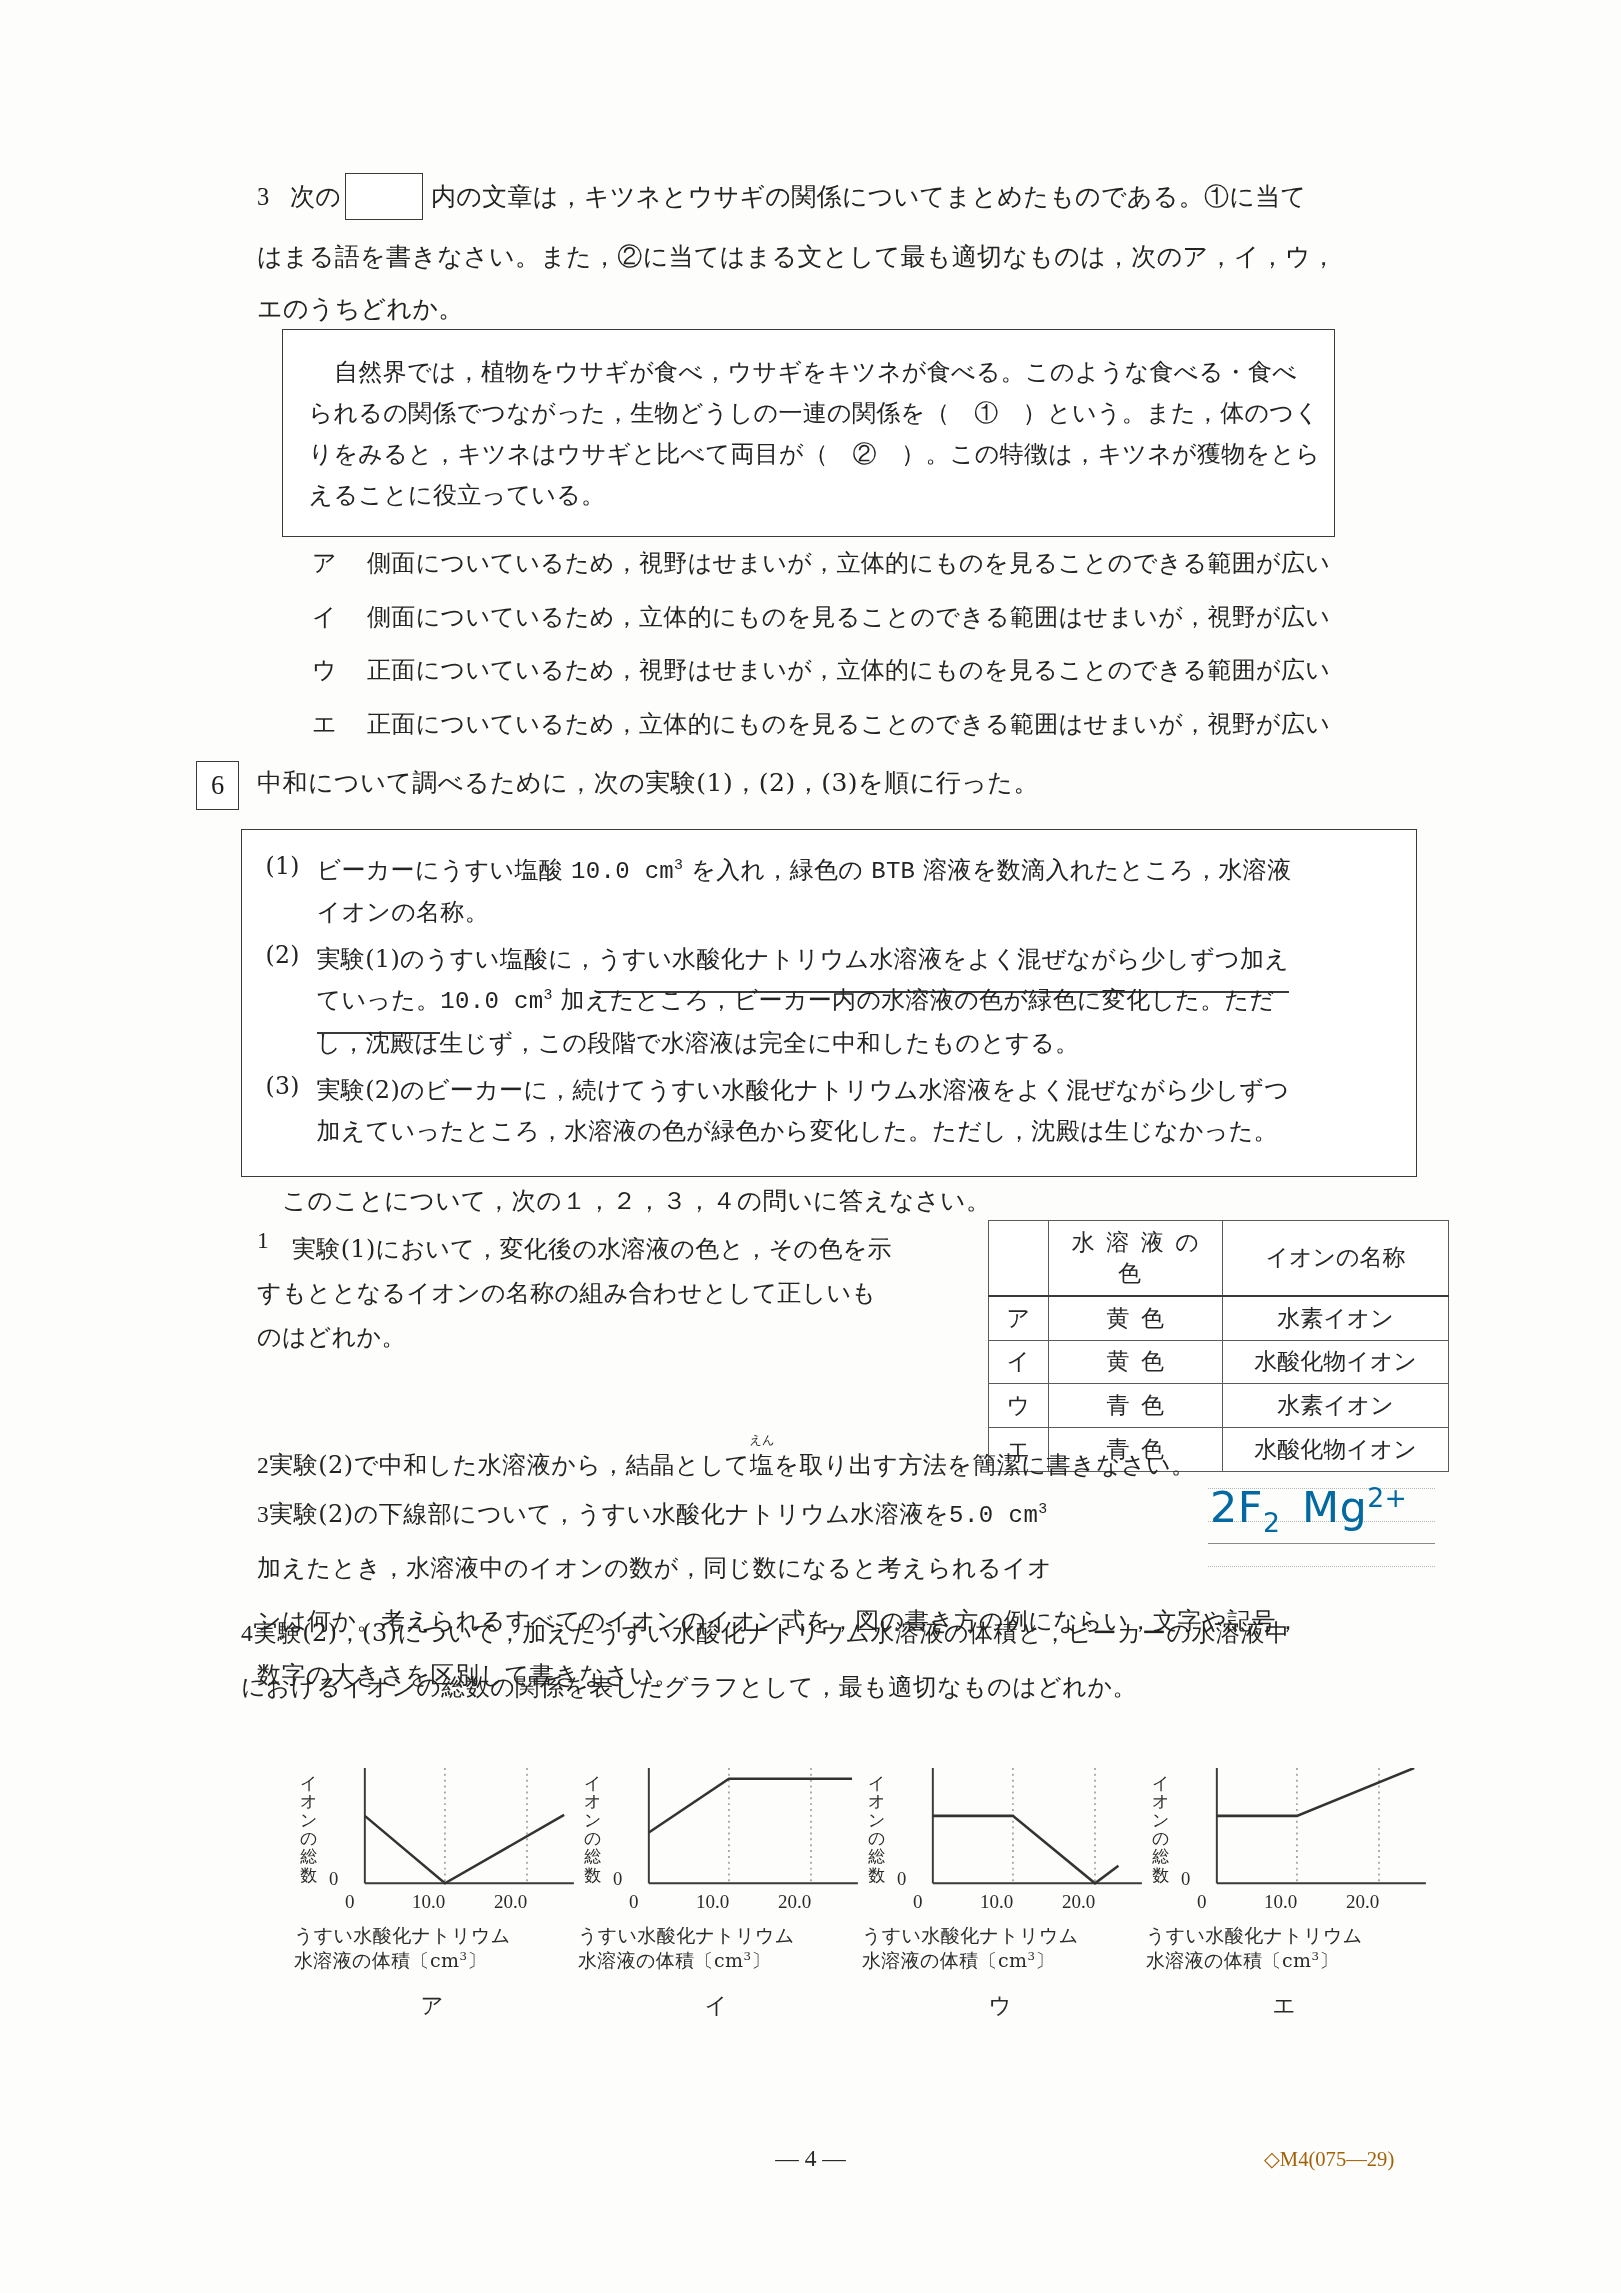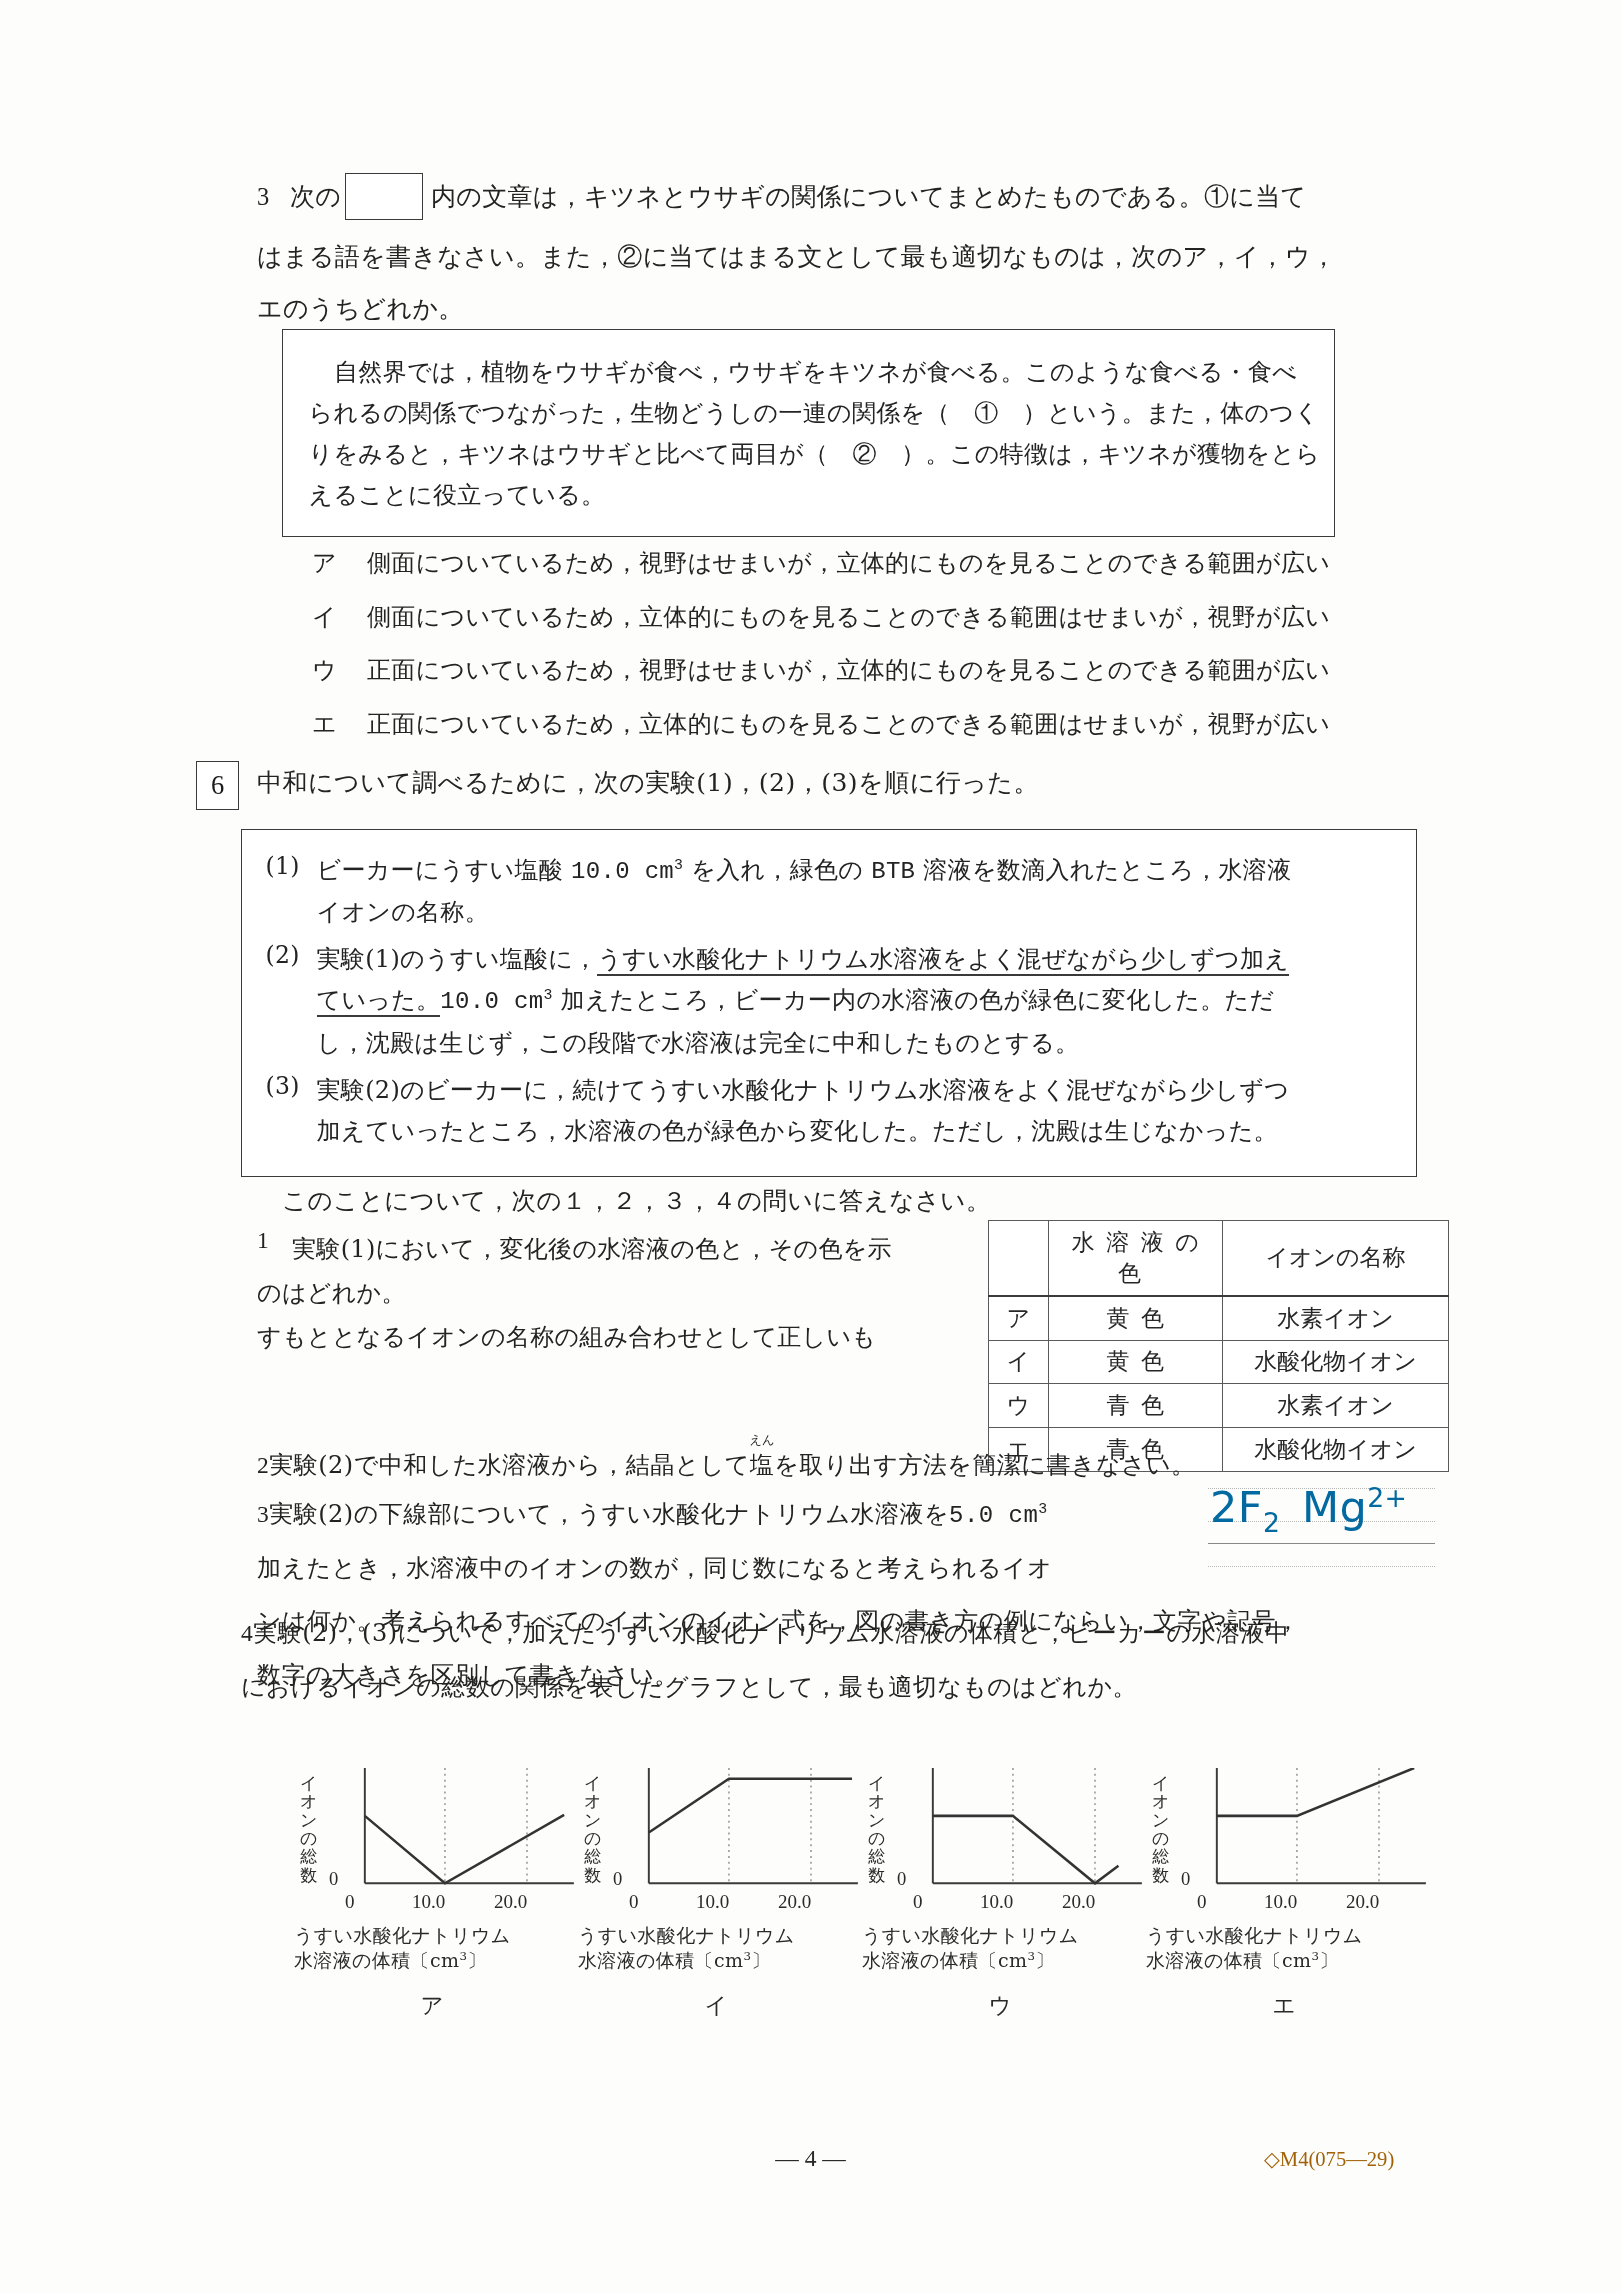--- a/index.html
+++ b/index.html
@@ -147,21 +147,21 @@
     font-size: 23.5px;
     font-family: "DejaVu Serif", serif;
     padding-top: 2px;
   }
   .exp-body { flex: 1 1 auto; }
   .exp-line {
     font-size: 24px;
     line-height: 1.72;
     white-space: nowrap;
   }
-  .ul { border-bottom: 2px solid #3a3a3a; padding-bottom: 1px; }
+  .ul { border-bottom: 2px solid #3a3a3a; padding-bottom: 18px; }
   .num { font-family: Liberation Mono, monospace; }
   sup.s { font-size: 0.62em; vertical-align: super; }
   sub.s { font-size: 0.62em; vertical-align: sub; }
 
   
   .after-exp {
     position: absolute;
     left: 282px;
     top: 1184px;
     font-size: 24.5px;
@@ -430,22 +430,22 @@
       </div>
     </div>
 
     <div class="after-exp jp">このことについて，次の１，２，３，４の問いに答えなさい。</div>
 
     <div class="q1-wrap jp">
       <div class="q1-head">
         <span class="q1-key">1</span>
         <span class="q1-line">実験(1)において，変化後の水溶液の色と，その色を示</span>
       </div>
+      <div class="q1-line">すもととなるイオンの名称の組み合わせとして正しいも</div>
       <div class="q1-line">のはどれか。</div>
-      <div class="q1-line">すもととなるイオンの名称の組み合わせとして正しいも</div>
     </div>
 
     <table class="ion-table">
       <tbody>
           <tr class="hdr">
         <td class="c-key"></td>
         <td class="c-color">水溶液の色</td>
         <td class="c-name">イオンの名称</td>
       </tr>
       <tr>

